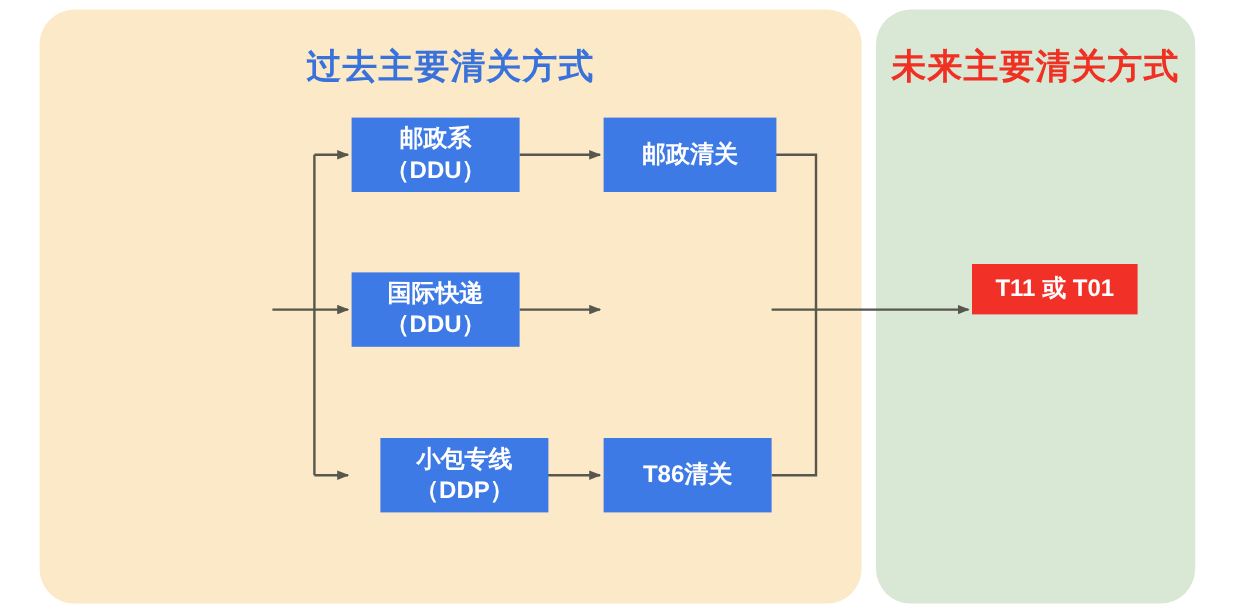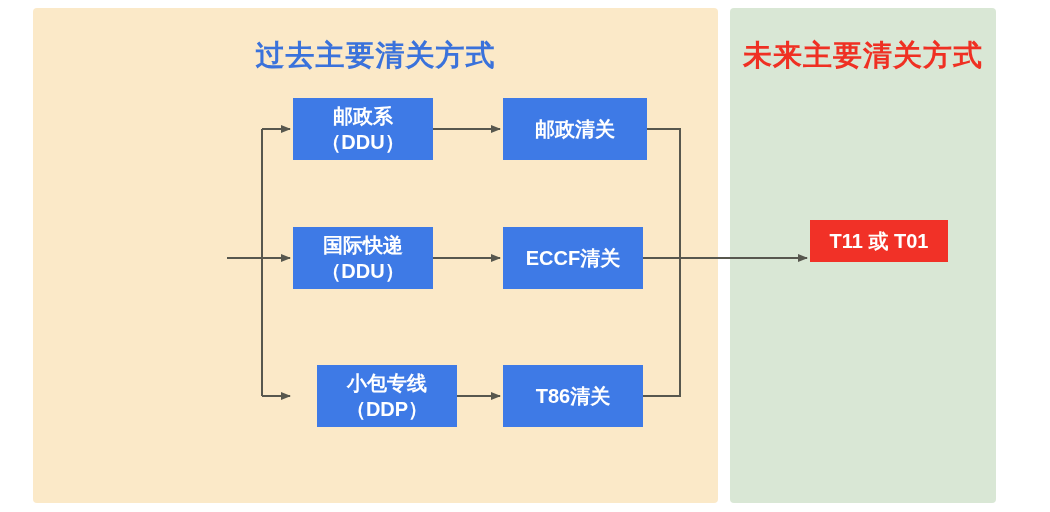--- a/index.html
+++ b/index.html
@@ -22,21 +22,21 @@
     position: relative;
     width: 1050px;
     height: 512px;
     background: var(--page-bg, #fff);
     overflow: hidden;
   }
   .panel {
     position: absolute;
     top: 8px;
     height: 495px;
-    border-radius: 4px;
+    border-radius: 29px;
   }
   .panel-past {
     left: 33px;
     width: 685px;
     background: var(--past-panel-bg, #FBE9C8);
   }
   .panel-future {
     left: 730px;
     width: 266px;
     background: var(--future-panel-bg, #D9E7D5);
@@ -131,23 +131,20 @@
 
   <div class="node" style="left:293px; top:365px; width:140px; height:62px;margin-left:24px;">
     <span>小包专线</span>
     <span>（DDP）</span>
   </div>
 
   <div class="node" style="left:503px; top:98px; width:144px; height:62px;">
     <span>邮政清关</span>
   </div>
 
-  <div class="node" style="left:503px; top:227px; width:140px; height:62px;">
-    <span>ECCF清关</span>
-  </div>
 
   <div class="node" style="left:503px; top:365px; width:140px; height:62px;">
     <span>T86清关</span>
   </div>
 
   <div class="node highlight" style="left:810px; top:220px; width:138px; height:42px;">
     <span>T11 或 T01</span>
   </div>
 
 </div>

